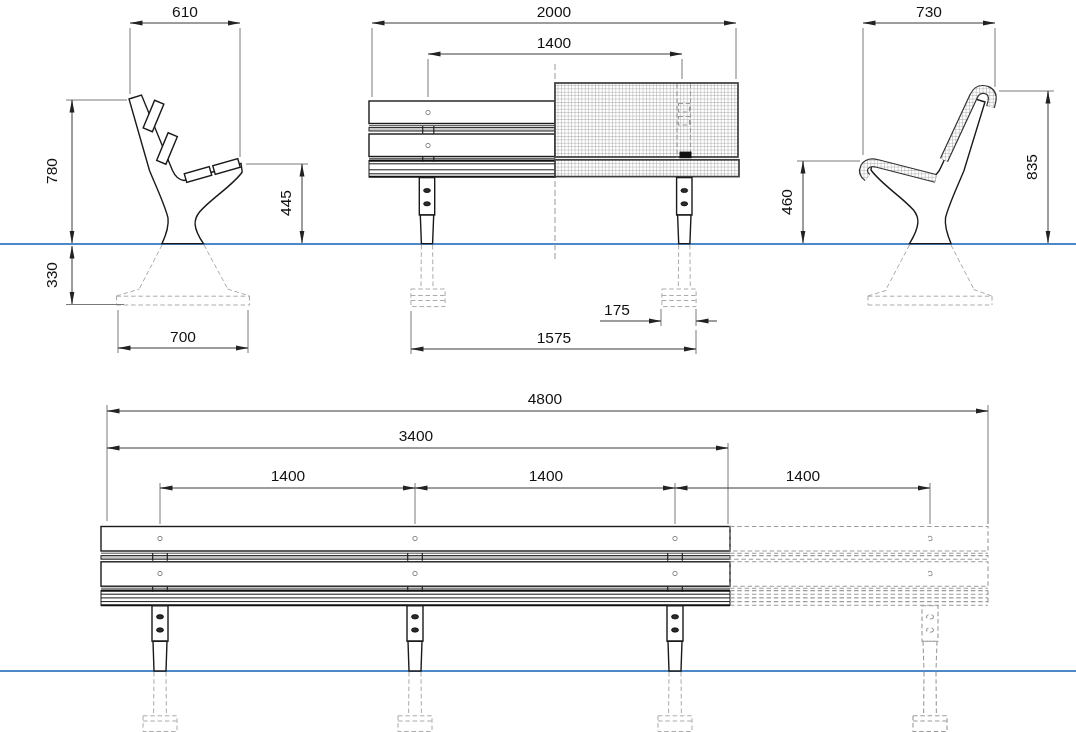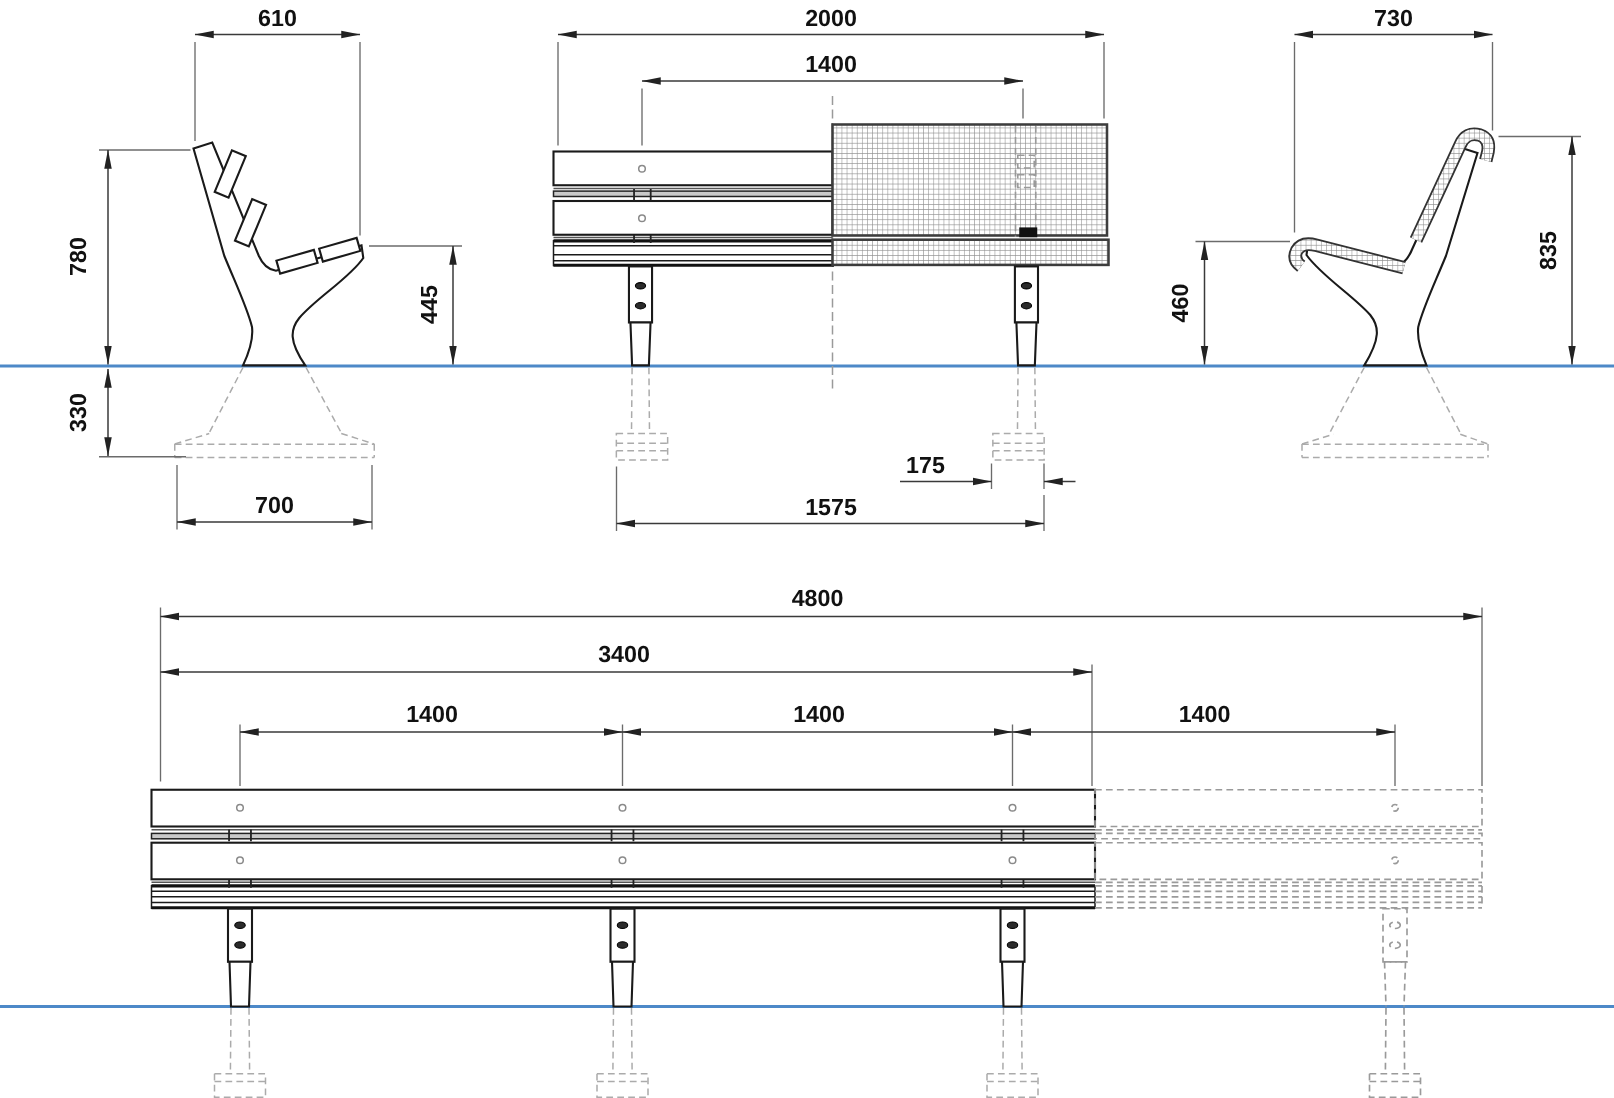--- a/index.html
+++ b/index.html
@@ -1,17 +1,17 @@
 <!DOCTYPE html>
 <html><head>
 <meta charset="utf-8">
 <style>
   html,body{margin:0;padding:0;background:#fff;}
   #stage{position:relative;width:1076px;height:732px;background:#ffffff;overflow:hidden;
-         font-family:"Liberation Sans",sans-serif;font-weight:bold;}
+         font-family:"Liberation Sans",sans-serif;}
   svg{display:block;}
   text{font-family:"Liberation Sans",sans-serif;font-size:15.5px;fill:#111;}
   .dimline{stroke:#3a3a3a;stroke-width:1;fill:none;}
   .extline{stroke:#6b6b6b;stroke-width:0.9;fill:none;}
   .outline{stroke:#1a1a1a;stroke-width:1.4;fill:#ffffff;}
   .thin{stroke:#1a1a1a;stroke-width:1;fill:none;}
   .shadow{stroke:#555;stroke-width:1;fill:none;}
   .seattop{stroke:#111;stroke-width:2.2;fill:none;}
   .seatbot{stroke:#111;stroke-width:2;fill:none;}
   .rail{stroke:#222;stroke-width:1;fill:#c9c9c9;}

